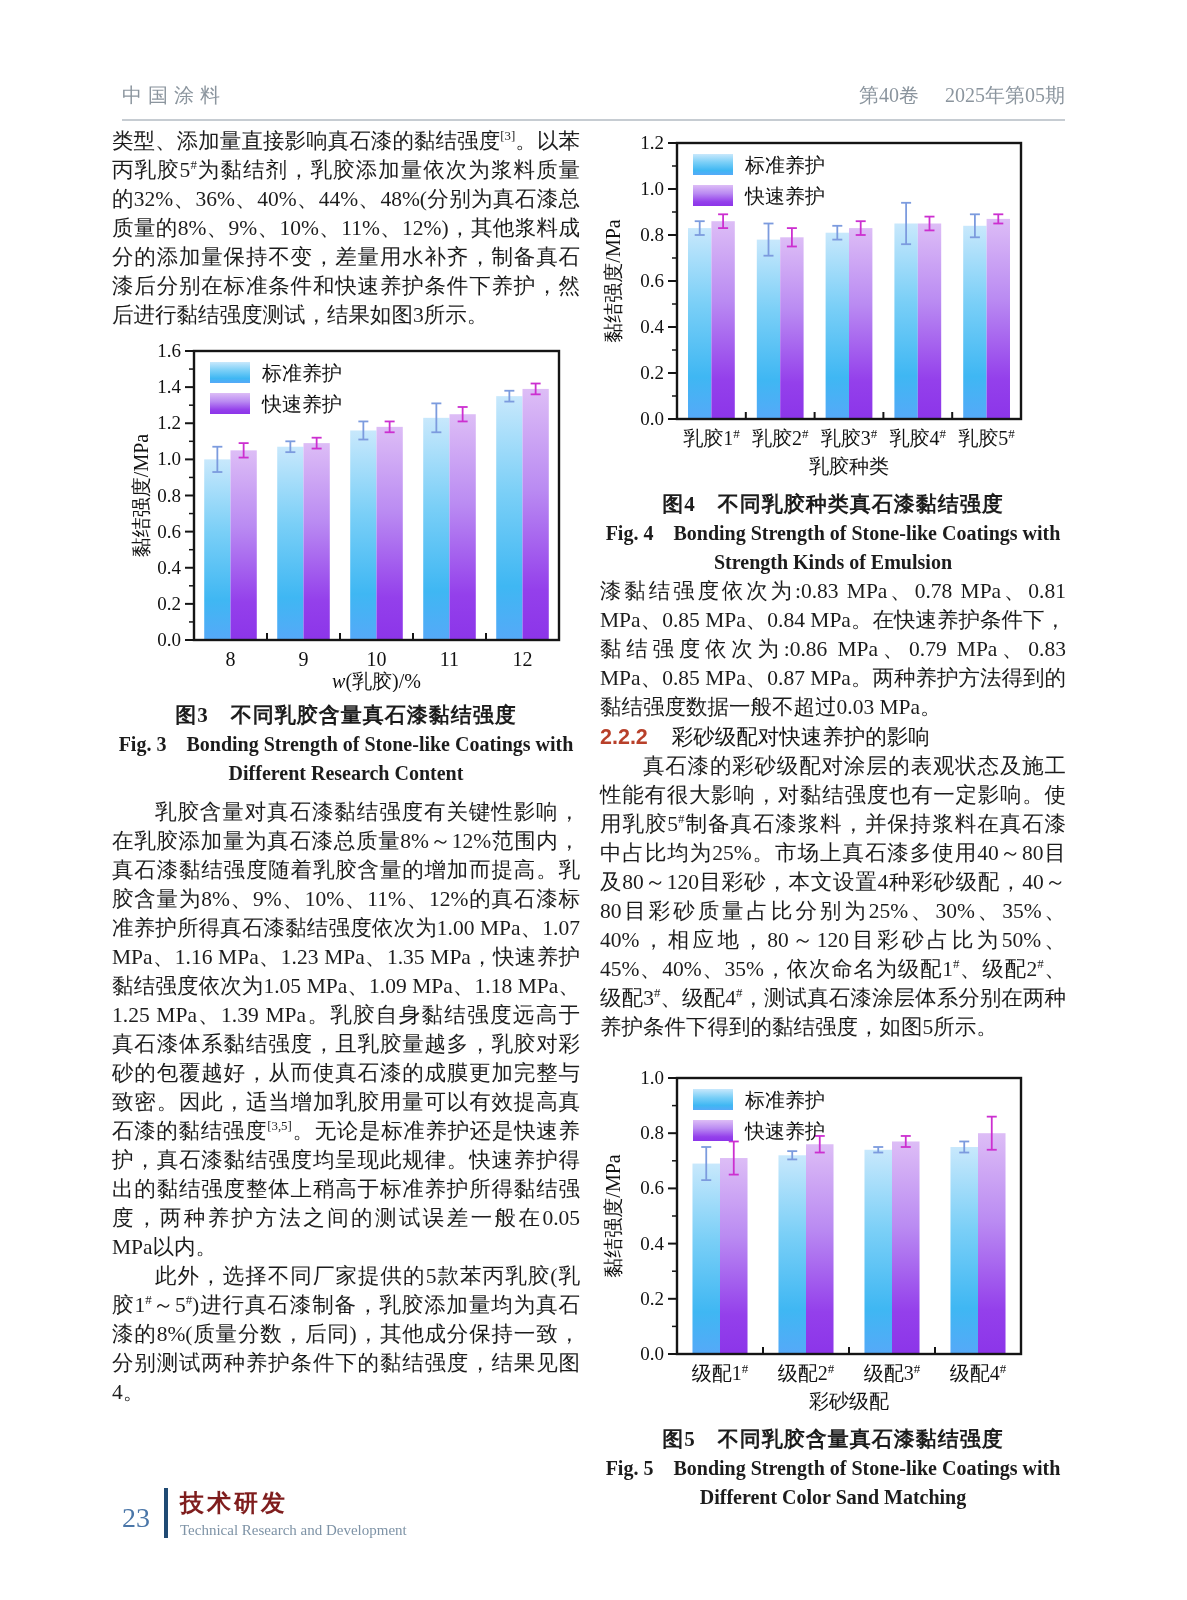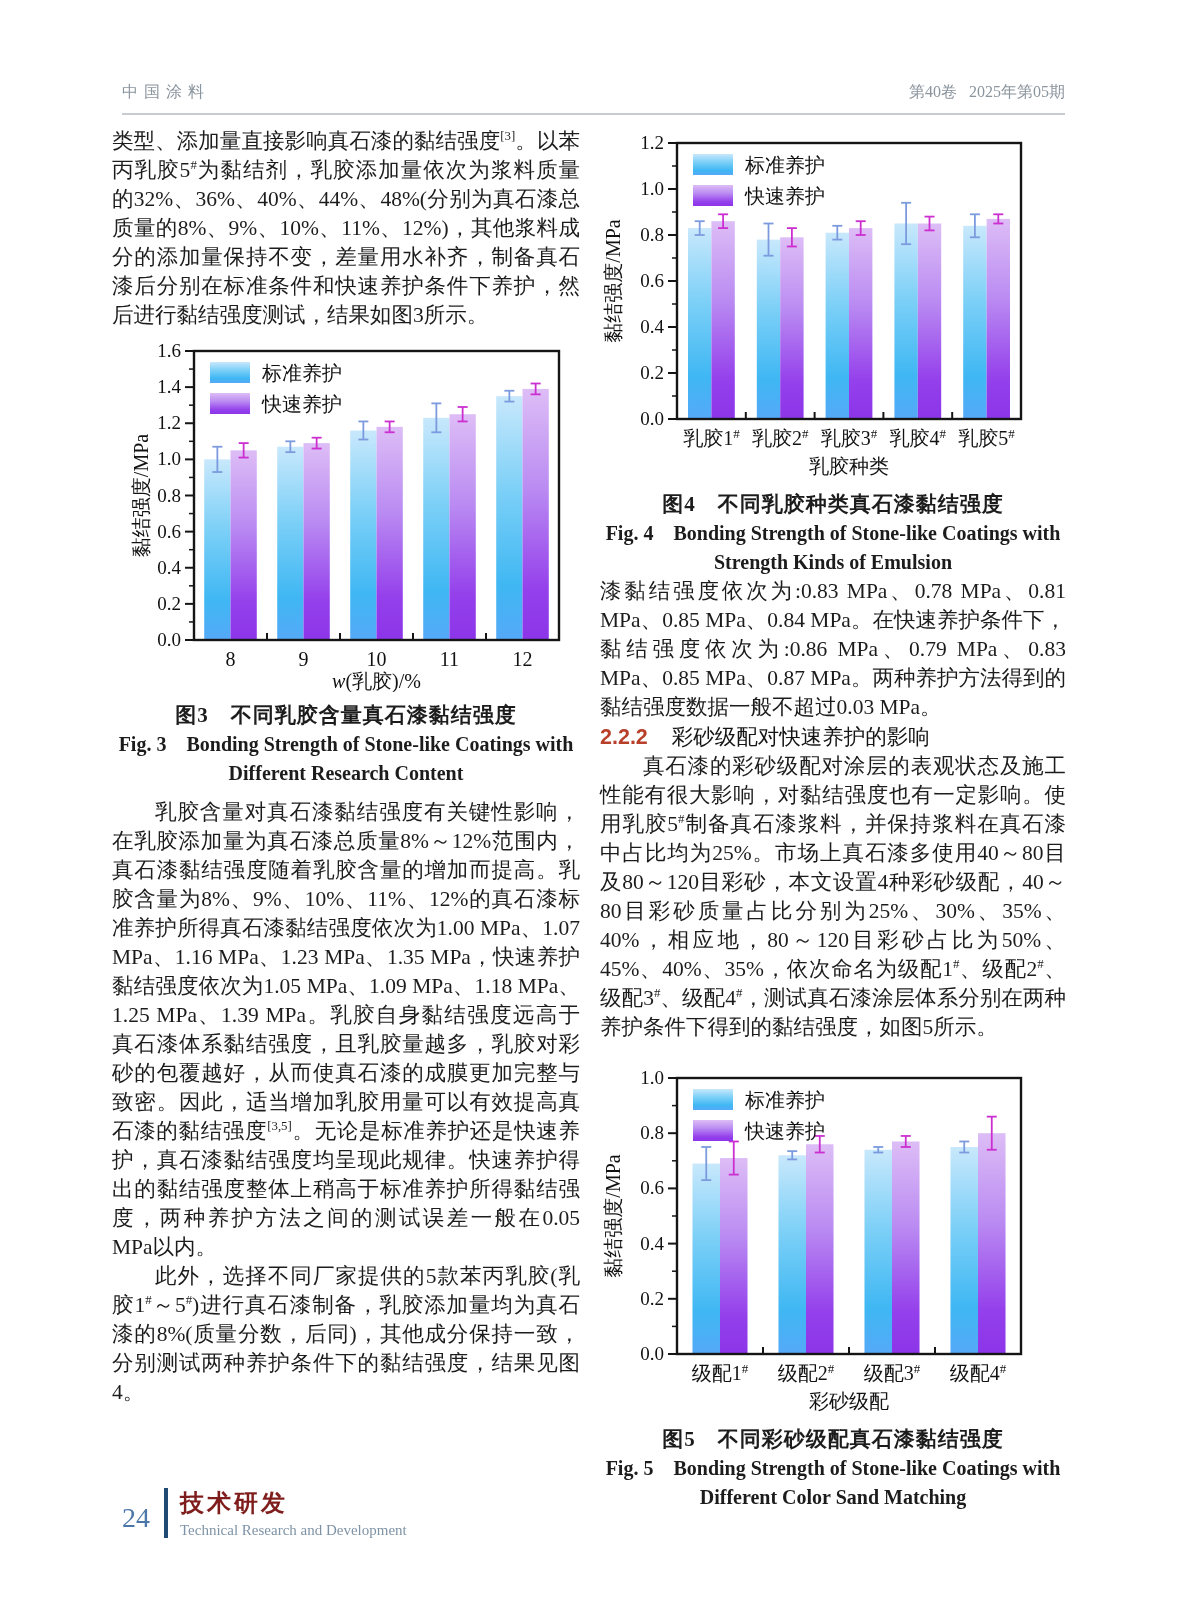--- a/index.html
+++ b/index.html
@@ -1,22 +1,22 @@
 <!DOCTYPE html>
 <html><head>
 <meta charset="utf-8">
 <style>
   html,body{margin:0;padding:0;background:#e8e8e8;}
   .page{position:relative;width:1187px;height:1600px;background:#ffffff;margin:0 auto;overflow:hidden;
         font-family:"Liberation Serif","DejaVu Serif",serif;color:#1c1c1c;}
   
   .hdr{position:absolute;left:122px;top:82px;width:943px;display:flex;justify-content:space-between;
-       align-items:flex-end;color:#8b959e;font-size:16px;padding-bottom:10px;border-bottom:2px solid #c6ccd2;}
+       align-items:flex-end;color:#8b959e;font-size:20px;padding-bottom:10px;border-bottom:2px solid #c6ccd2;}
   .hdr .jname{letter-spacing:6px;}
-  .hdr .vol{margin-right:12px;}
+  .hdr .vol{margin-right:26px;}
   
   .col{position:absolute;top:127px;}
   .col-left{left:112px;width:468px;}
   .col-right{left:600px;width:466px;}
   p.body{margin:0;font-size:21.5px;line-height:29px;text-align:justify;}
   p.indent{text-indent:2em;}
   sup{font-size:0.60em;line-height:0;}
   figure{margin:0;padding:0;}
   .fig-block{text-align:center;}
   .fig3-block{margin-top:14px;margin-bottom:10px;}
@@ -345,29 +345,29 @@
             <text x="292" y="316" text-anchor="middle" font-size="20" font-family="&quot;Liberation Serif&quot;,&quot;DejaVu Serif&quot;,serif" fill="#111"><tspan>级配3</tspan><tspan dy="-7" font-size="13">#</tspan></text>
             <text x="378" y="316" text-anchor="middle" font-size="20" font-family="&quot;Liberation Serif&quot;,&quot;DejaVu Serif&quot;,serif" fill="#111"><tspan>级配4</tspan><tspan dy="-7" font-size="13">#</tspan></text>
             <text x="249" y="344" text-anchor="middle" font-size="20" font-family="&quot;Liberation Serif&quot;,&quot;DejaVu Serif&quot;,serif" fill="#111">彩砂级配</text>
             <text x="20" y="152" text-anchor="middle" font-size="20" font-family="&quot;Liberation Serif&quot;,&quot;DejaVu Serif&quot;,serif" fill="#111" transform="rotate(-90 20 152)">黏结强度/MPa</text>
             <rect x="93" y="25" width="40" height="21" fill="url(#fig5-g0)"></rect>
             <text x="145" y="43" font-size="20" font-family="&quot;Liberation Serif&quot;,&quot;DejaVu Serif&quot;,serif" fill="#111">标准养护</text>
             <rect x="93" y="56" width="40" height="21" fill="url(#fig5-g1)"></rect>
             <text x="145" y="74" font-size="20" font-family="&quot;Liberation Serif&quot;,&quot;DejaVu Serif&quot;,serif" fill="#111">快速养护</text>
           </svg></div>
       <figcaption>
-        <div class="cap-zh">图5　不同彩砂级配真石漆黏结强度</div>
+        <div class="cap-zh">图5　不同乳胶含量真石漆黏结强度</div>
         <div class="cap-en">Fig. 5　Bonding Strength of Stone-like Coatings with</div>
         <div class="cap-en">Different Color Sand Matching</div>
       </figcaption>
     </figure>
   </div>
 
   <div class="ftr">
-    <span class="pnum">24</span>
+    <span class="pnum">23</span>
     <span class="bar"></span>
     <span>
       <div class="zh">技术研发</div>
       <div class="en">Technical Research and Development</div>
     </span>
   </div>
 
 </div>
 
 </body></html>

